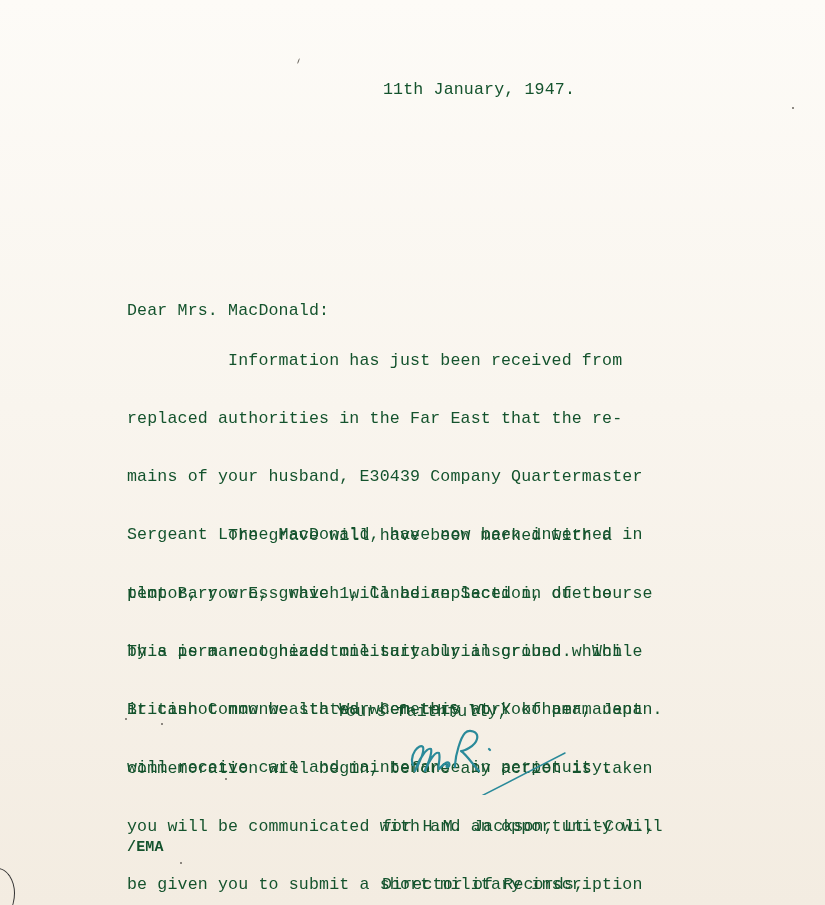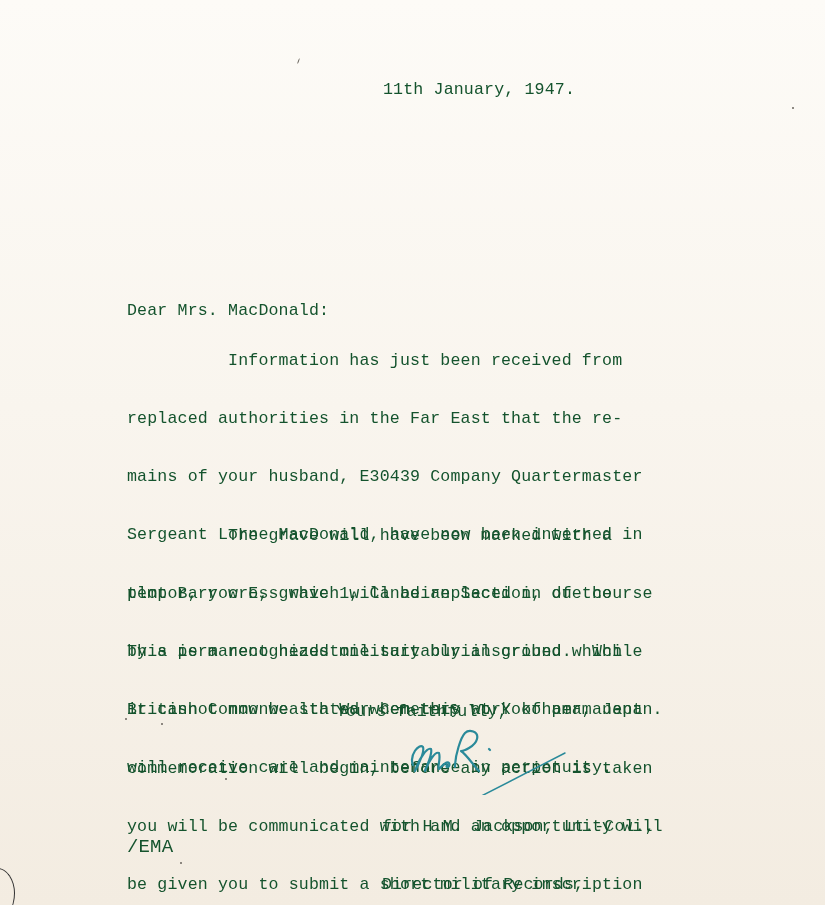--- a/index.html
+++ b/index.html
@@ -16,21 +16,21 @@
       letter-spacing: 0.15px;
     }
     .line { position: absolute; white-space: pre; line-height: 19.4px; }
     .date { left: 383px; top: 80px; }
     .addr { left: 127px; top: 196px; }
     .salutation { left: 127px; top: 273px; margin-top: 28px; }
     .para1 { left: 127px; top: 312px; }
     .para2 { left: 127px; top: 487px; }
     .closing { left: 336px; top: 702px; }
     .sigblock { left: 382px; top: 778px; }
-    .ref { left: 127px; top: 838px; font-size: 19px; }
+    .ref { left: 127px; top: 838px; font-size: 15px; font-weight: bold; }
     .signature {
       position: absolute; left: 405px; top: 725px; width: 170px; height: 70px;
     }
     .corner-mark {
       position: absolute; left: -20px; top: 868px; width: 34px; height: 50px;
       border: 1.5px solid #333; border-radius: 50%; border-left: none; border-bottom: none;
     }
     .speck { position: absolute; width: 2px; height: 2px; background: #6a655e; border-radius: 50%; }
   </style>
 </head>

